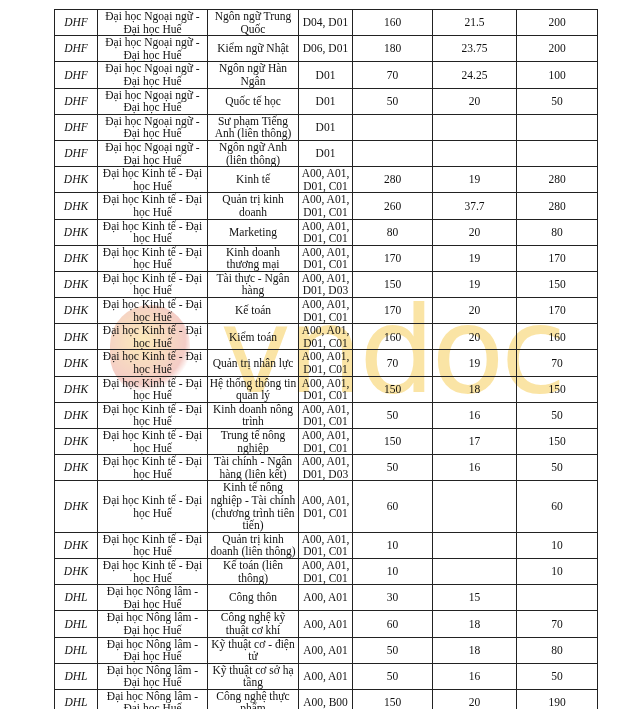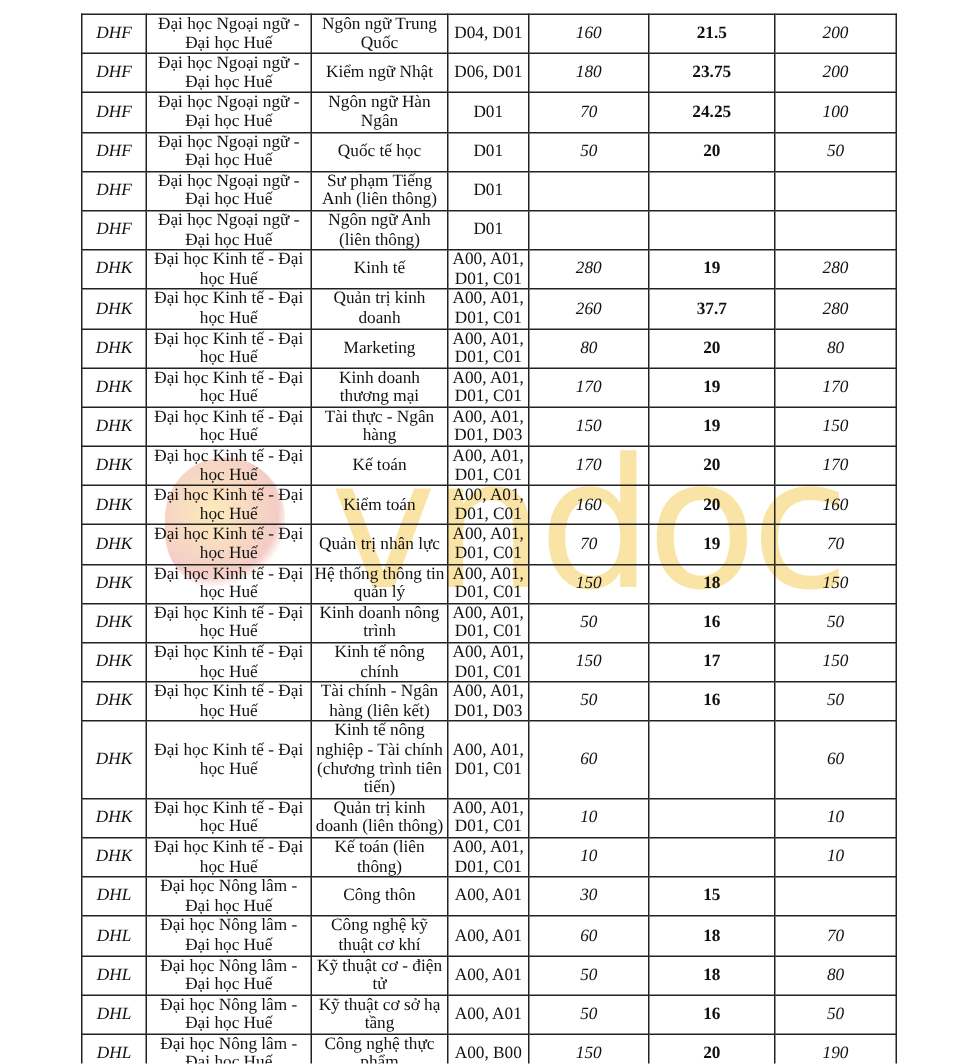--- a/index.html
+++ b/index.html
@@ -4,22 +4,22 @@
 <style>
   html, body { margin: 0; padding: 0; background: #ffffff; }
   body { width: 640px; height: 709px; position: relative; overflow: hidden;
          font-family: "Liberation Serif", "DejaVu Serif", serif; color: #111; }
   table.admissions { position: absolute; left: 54px; top: 9px; border-collapse: collapse;
          table-layout: fixed; width: 543px; }
   table.admissions td { border: 1px solid #222; text-align: center; vertical-align: middle;
          font-size: 11.5px; line-height: 12.6px; padding: 0 1px; height: 24.7px; overflow: hidden; }
   table.admissions tr.tall td { height: 48px; }
   td.code { font-size: 12.5px; font-style: italic; }
-  td.quota, td.quota2 { font-style: italic; font-size: 12.5px; }
-  td.score { font-weight: bold; font-size: 12.5px; font-family: "Liberation Sans", "DejaVu Sans", sans-serif; }
+  td.quota, td.quota2 { font-size: 12.5px; }
+  td.score { font-weight: normal; font-size: 12.5px; font-family: "Liberation Sans", "DejaVu Sans", sans-serif; }
   td.score { font-family: "Liberation Serif", serif; }
   .watermark { position: absolute; left: 110px; top: 300px; width: 450px; height: 110px;
          pointer-events: none; opacity: 0.35; }
   .wm-text { position: absolute; left: 110px; top: -14px; font-family: "DejaVu Sans", sans-serif;
          font-weight: normal; font-size: 120px; color: #f3b400; letter-spacing: -4px; line-height: 130px; }
   .wm-mascot { position: absolute; left: 0; top: 5px; width: 80px; height: 90px; border-radius: 40px;
          background: radial-gradient(circle at 40% 40%, #f6c53a 0%, #e07060 60%, transparent 70%); }
 </style>
 </head>
 <body>
@@ -180,21 +180,21 @@
         <td class="school">Đại học Kinh tế - Đại học Huế</td>
         <td class="major">Kinh doanh nông trình</td>
         <td class="subjects">A00, A01, D01, C01</td>
         <td class="quota">50</td>
         <td class="score">16</td>
         <td class="quota2">50</td>
       </tr>
       <tr>
         <td class="code">DHK</td>
         <td class="school">Đại học Kinh tế - Đại học Huế</td>
-        <td class="major">Kinh tế nông chính</td>
+        <td class="major">Trung tế nông nghiệp</td>
         <td class="subjects">A00, A01, D01, C01</td>
         <td class="quota">150</td>
         <td class="score">17</td>
         <td class="quota2">150</td>
       </tr>
       <tr>
         <td class="code">DHK</td>
         <td class="school">Đại học Kinh tế - Đại học Huế</td>
         <td class="major">Tài chính - Ngân hàng (liên kết)</td>
         <td class="subjects">A00, A01, D01, D03</td>

